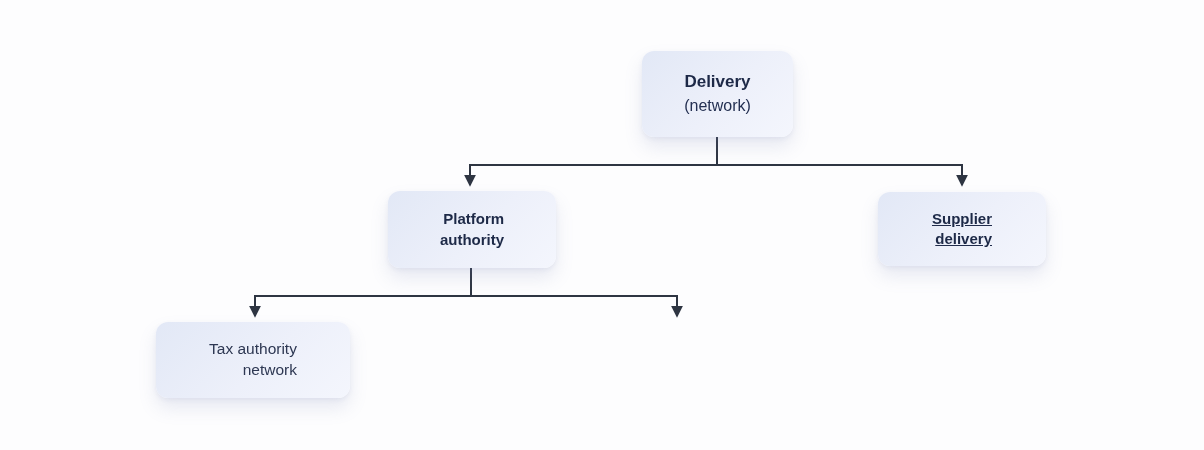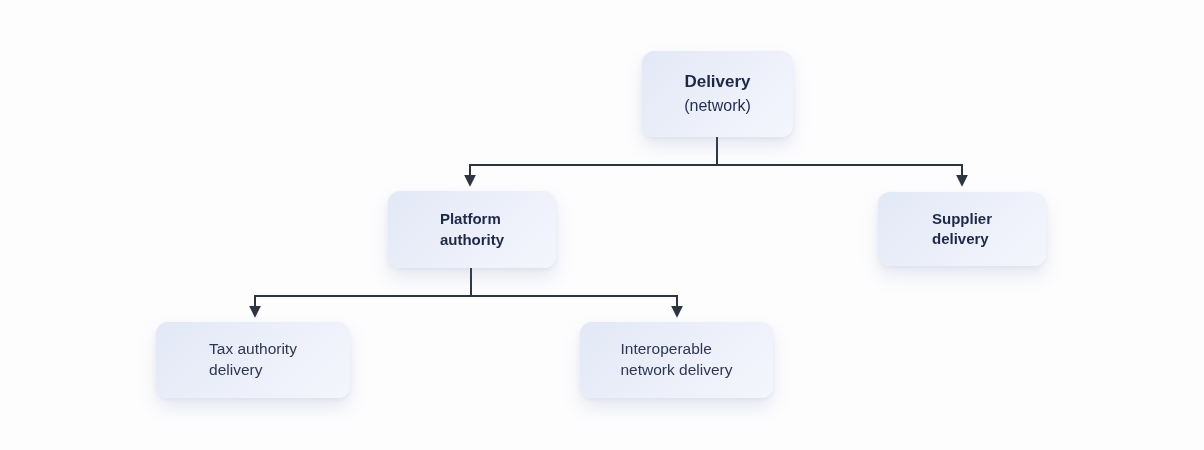--- a/index.html
+++ b/index.html
@@ -18,21 +18,21 @@
     position: absolute; left: 0; top: 0;
     width: 1204px; height: 450px;
     pointer-events: none;
   }
   .node {
     position: absolute;
     display: flex;
     flex-direction: column;
     align-items: center;
     justify-content: center;
-    text-align: left;
+    text-align: right;
     border-radius: 12px;
     background: linear-gradient(135deg, #e2e8f6 0%, #edf0fa 55%, #f4f6fd 100%);
     box-shadow: 0 10px 18px rgba(116, 132, 178, 0.16), 0 2px 4px rgba(116, 132, 178, 0.10);
     color: #202b4b;
     line-height: 1.35;
   }
   .node-title {
     font-size: 17px;
     font-weight: bold;
     color: #1d2947;
@@ -45,21 +45,21 @@
   }
   .node-label {
     font-size: 15px;
     white-space: pre-line;
   }
   .node-label.bold { font-weight: bold; color: #1d2947; }
   .node-label.regular { font-weight: normal; font-size: 15.5px; color: #2d3752; }
 
   #node-delivery      { left: 642px; top: 51px;  width: 151px; height: 86px; }
   #node-platform      { left: 388px; top: 191px; width: 168px; height: 77px; }
-  #node-supplier      { left: 878px; top: 192px; width: 168px; height: 74px; }
+  #node-supplier      { left: 878px; top: 192px; width: 168px; height: 74px; text-decoration: underline; }
   #node-tax           { left: 156px; top: 322px; width: 194px; height: 76px; }
   #node-interoperable { left: 580px; top: 322px; width: 193px; height: 76px; }
 </style>
 </head>
 <body>
 
 <div class="canvas">
 
   <svg class="connectors" viewBox="0 0 1204 450" aria-hidden="true">
     <defs>
@@ -89,21 +89,17 @@
 authority</div>
   </div>
 
   <div class="node" id="node-supplier">
     <div class="node-label bold">Supplier
 delivery</div>
   </div>
 
   <div class="node" id="node-tax">
     <div class="node-label regular">Tax authority
-delivery</div>
+network</div>
   </div>
 
-  <div class="node" id="node-interoperable">
-    <div class="node-label regular">Interoperable
-network delivery</div>
-  </div>
 
 </div>
 
 </body></html>

